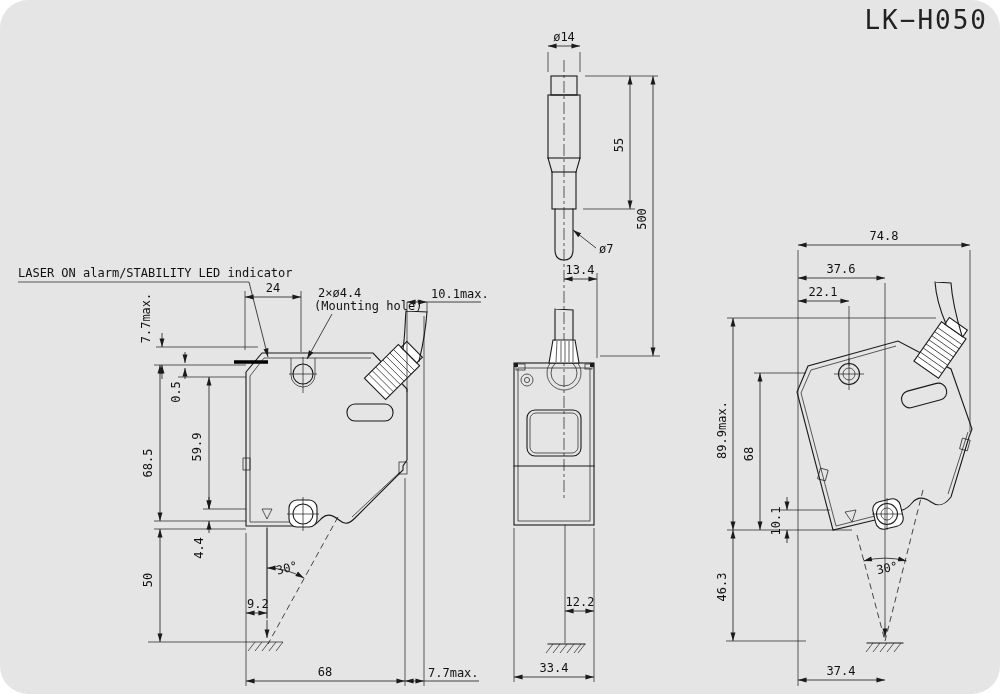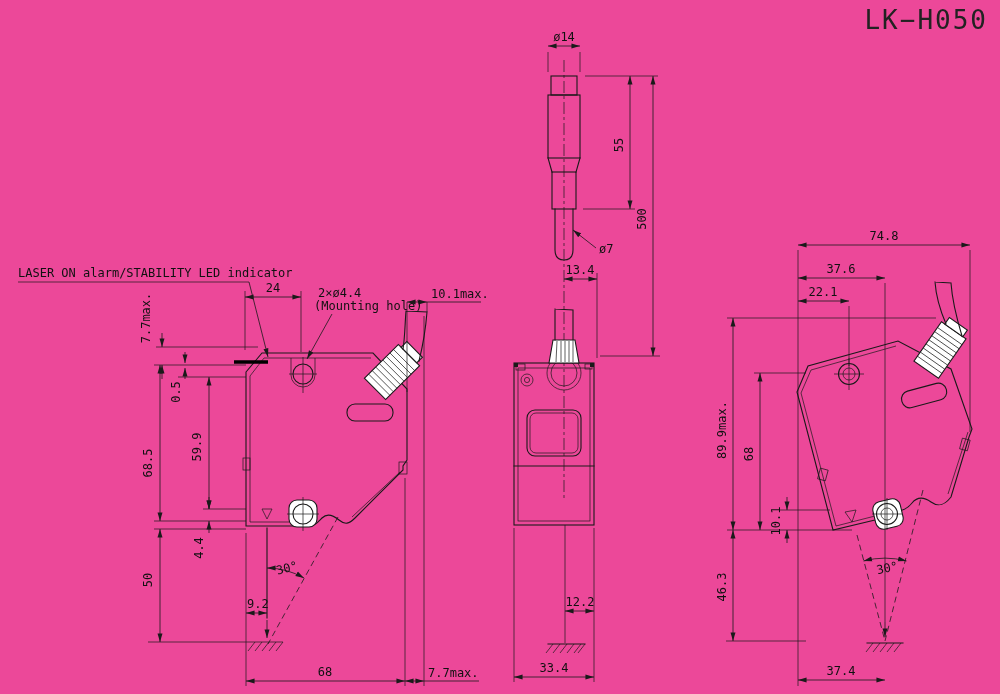--- a/index.html
+++ b/index.html
@@ -1,17 +1,17 @@
 <!DOCTYPE html>
 <html><head>
 <meta charset="utf-8">
 <style>
   html,body{margin:0;padding:0;background:#ffffff;}
-  .page{position:relative;width:1000px;height:694px;background:#ec4899;overflow:hidden;
-        font-family:"DejaVu Sans Mono", monospace;}
+  .page{position:relative;width:1000px;height:694px;background:#e5e5e5;overflow:hidden;
+        font-family:"DejaVu Sans Mono", monospace;border-radius:28px;}
   svg{position:absolute;left:0;top:0;}
   .ln{stroke:#1a1a1a;stroke-width:1.1;fill:none;stroke-linecap:square;}
   .thin{stroke:#1a1a1a;stroke-width:0.7;fill:none;}
   .dim{stroke:#1a1a1a;stroke-width:0.8;fill:none;}
   .thick{stroke:#000000;stroke-width:3.6;fill:none;}
   .cl{stroke:#1a1a1a;stroke-width:0.7;fill:none;stroke-dasharray:12 3 3 3;}
   .hid{stroke:#1a1a1a;stroke-width:0.8;fill:none;stroke-dasharray:6 4;}
   .wht{fill:#ffffff;stroke:#1a1a1a;stroke-width:1.1;}
   .blk{fill:#1a1a1a;stroke:none;}
   text.d{font:12px "DejaVu Sans Mono", monospace;fill:#111;}

